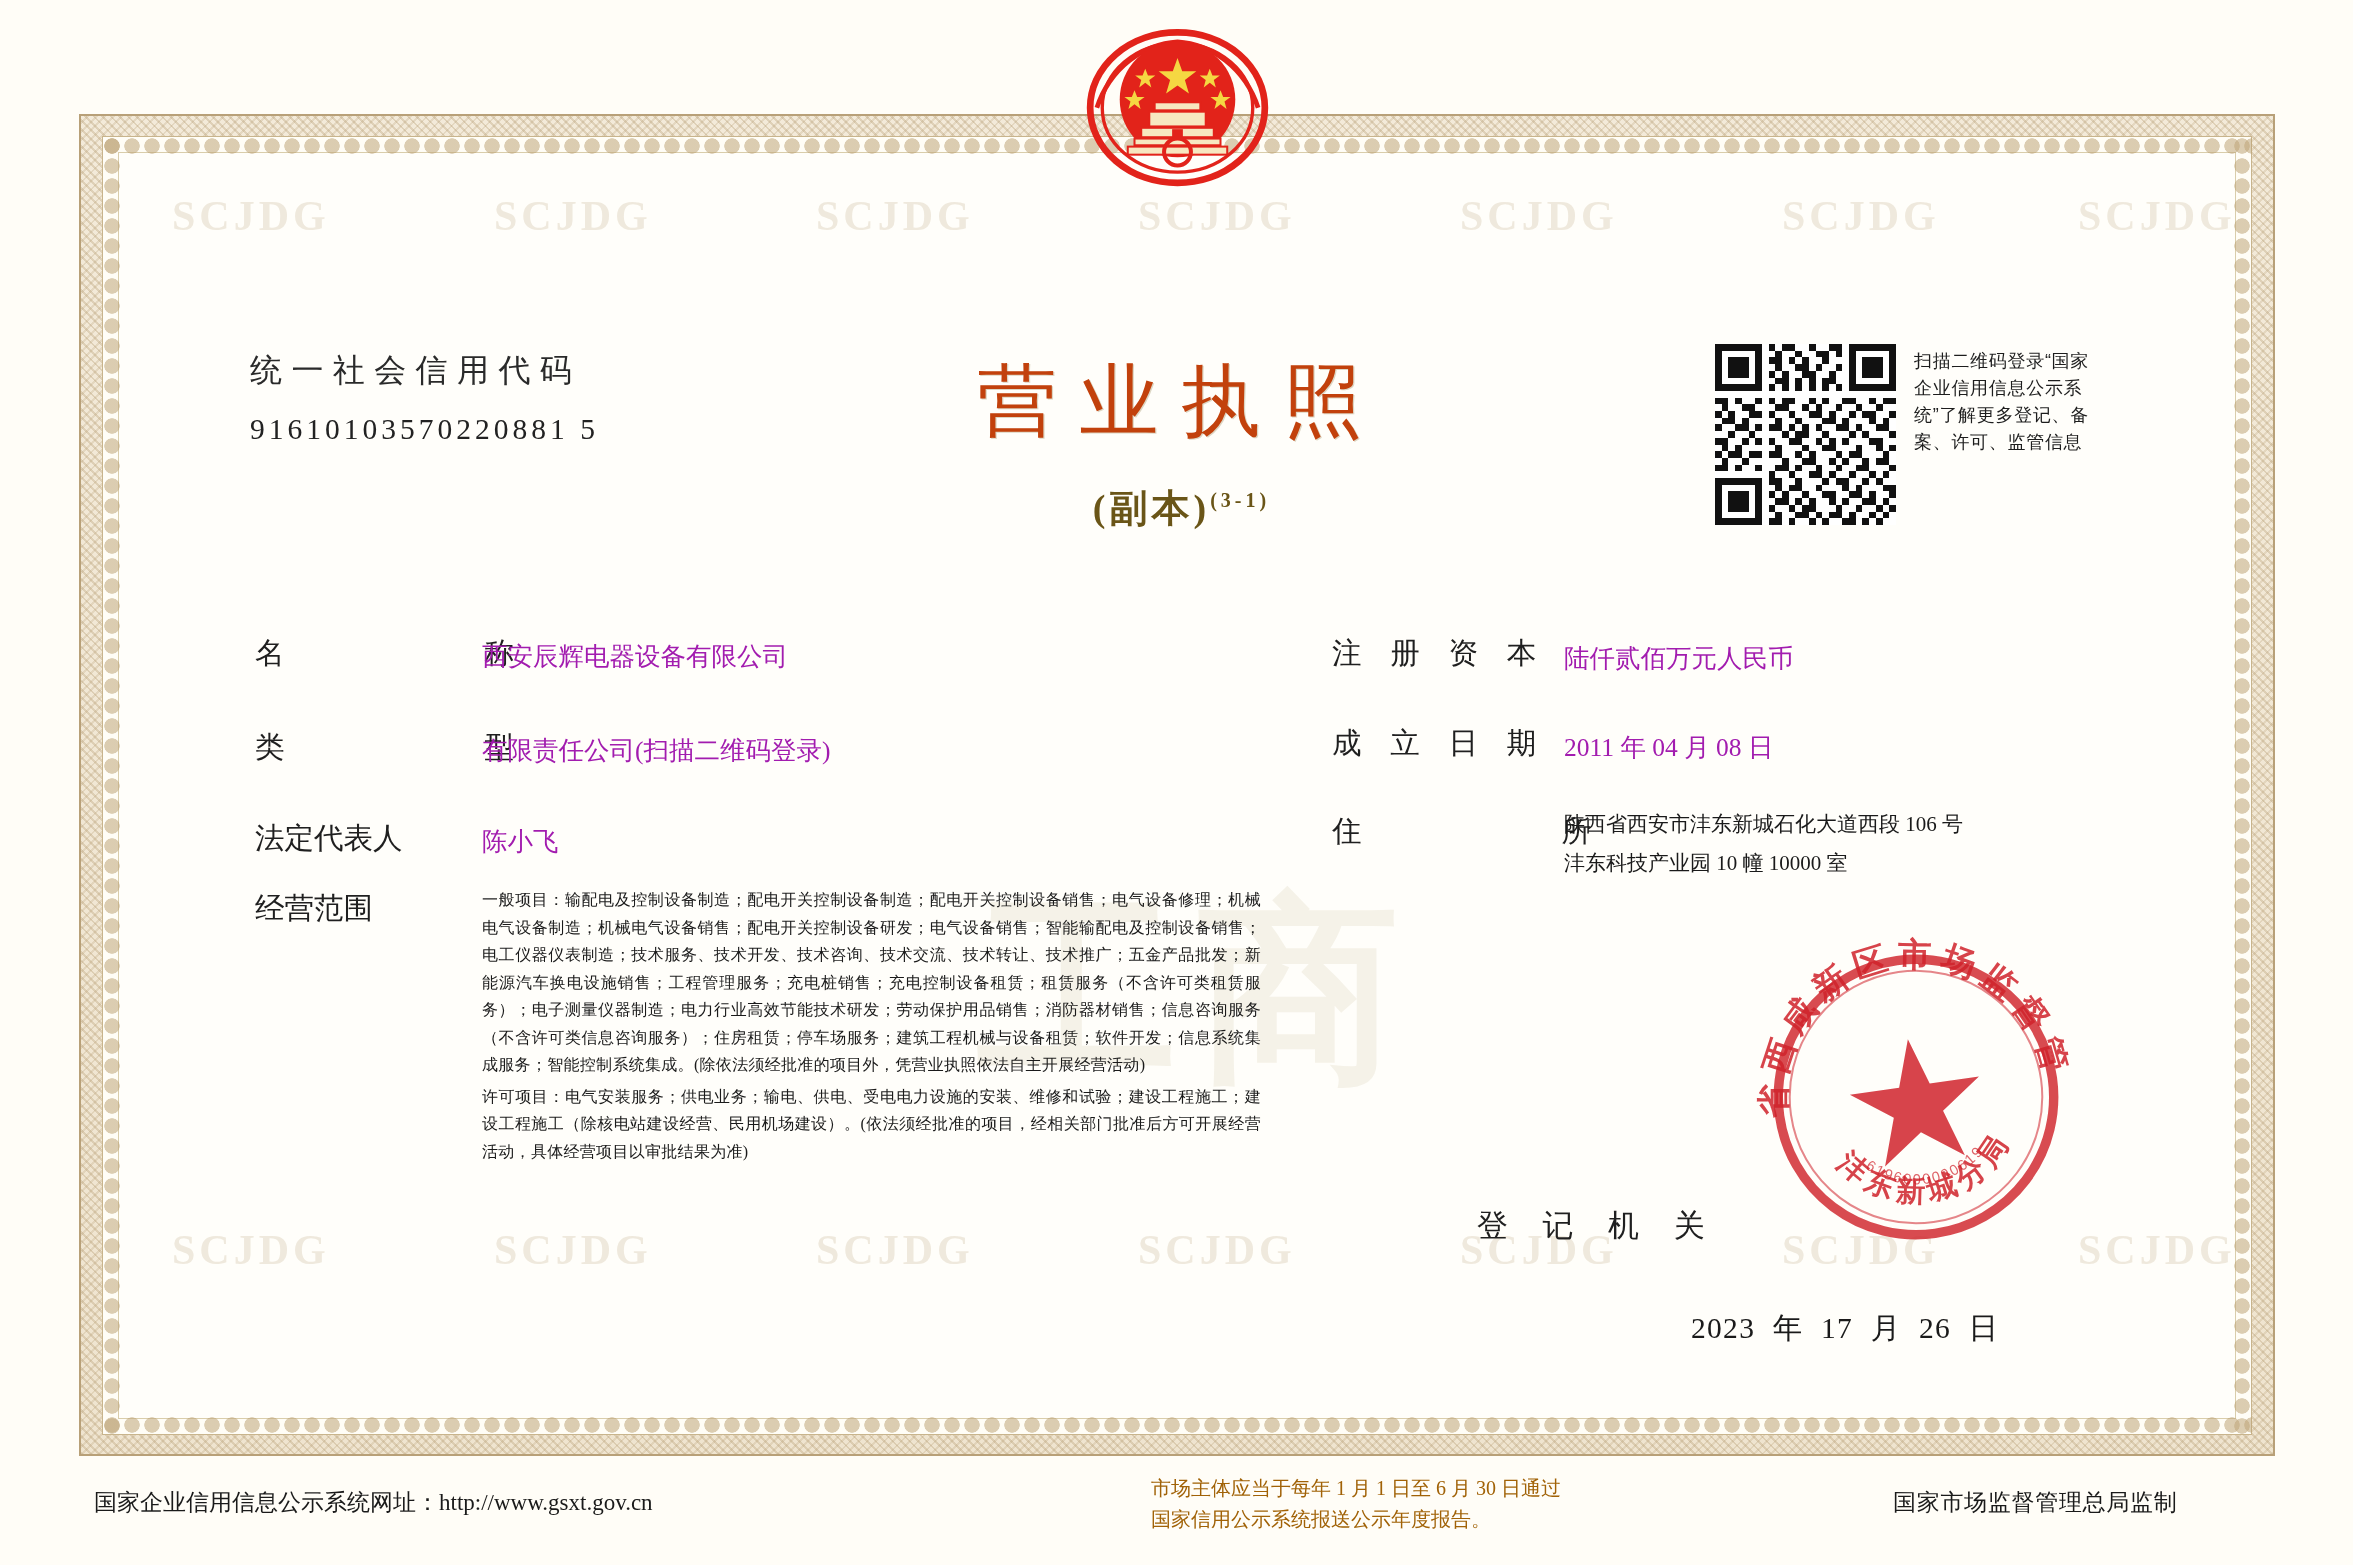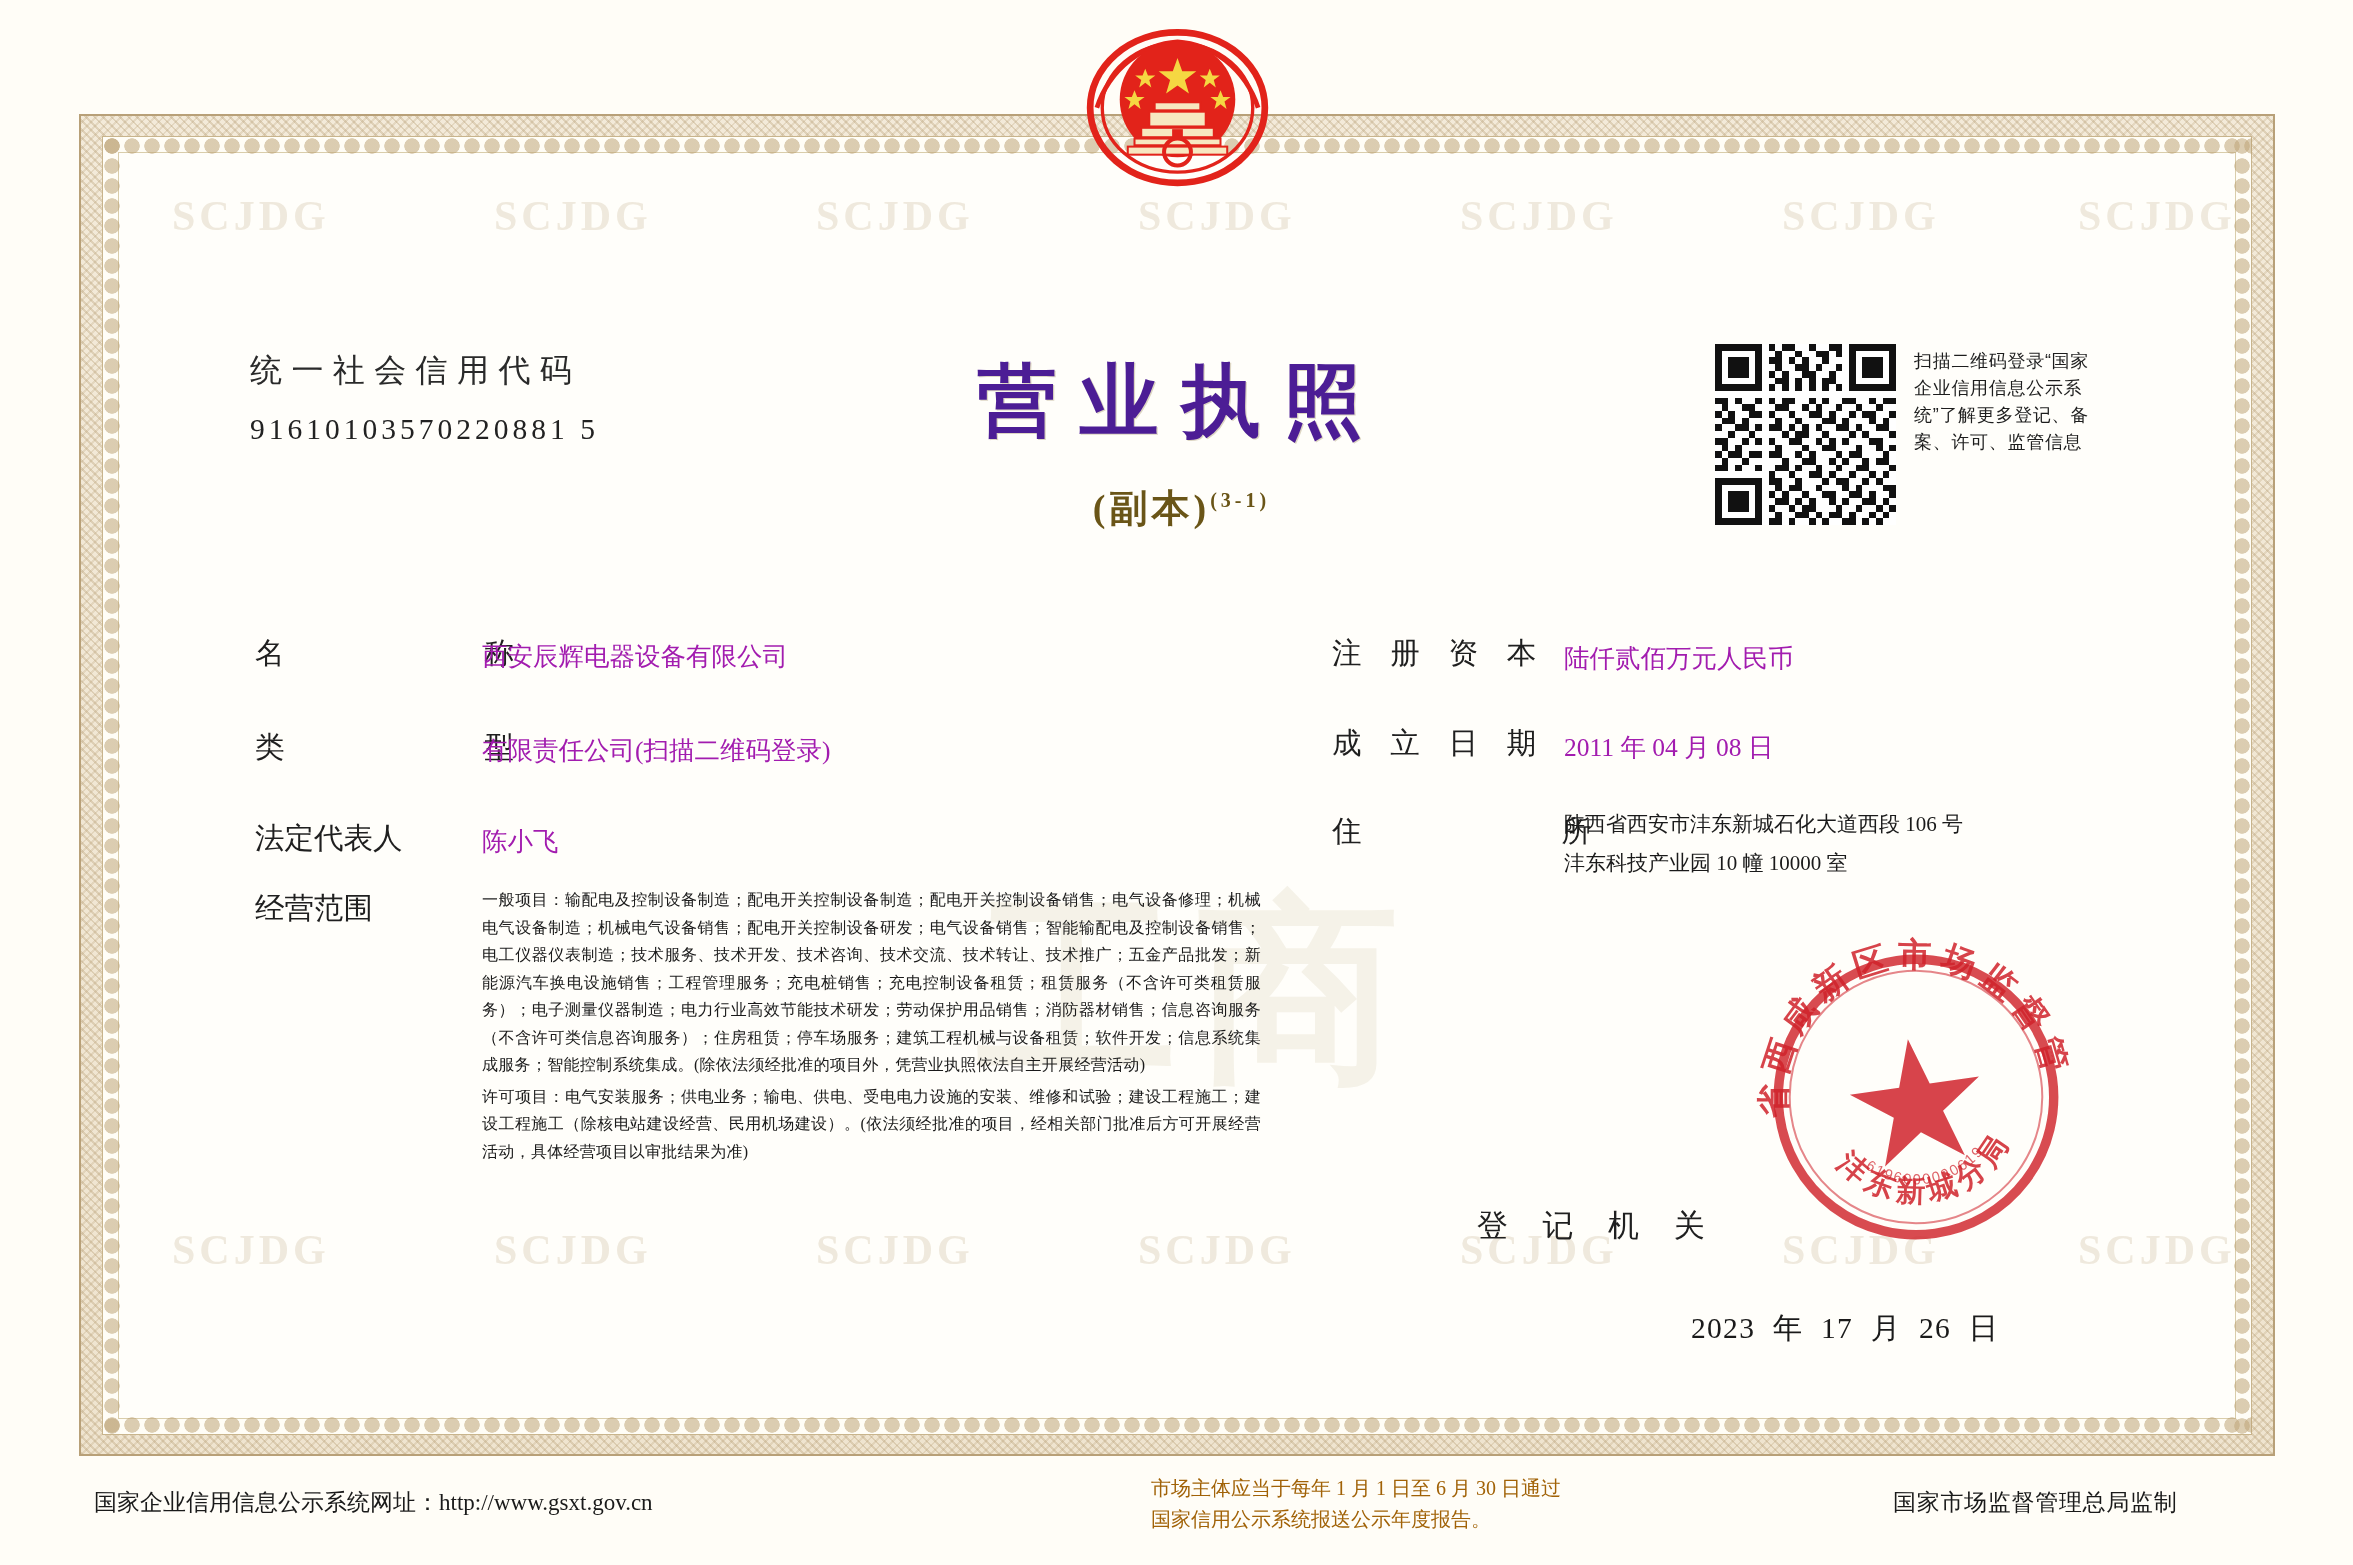--- a/index.html
+++ b/index.html
@@ -139,23 +139,23 @@
     color: #222;
   }
 
   .title-main {
     position: absolute;
     left: 826px;
     top: 349px;
     width: 711px;
     text-align: center;
     font-size: 79px;
-    font-weight: bold;
+    font-weight: normal;
     letter-spacing: 23px;
-    color: #4c1d95;
+    color: #c2410c;
     text-shadow: 1.3px 1.3px 0 rgba(120,96,30,0.25);
     font-family: "Liberation Serif", serif;
   }
   .title-sub {
     position: absolute;
     left: 826px;
     top: 483px;
     width: 711px;
     text-align: center;
     font-size: 38px;

